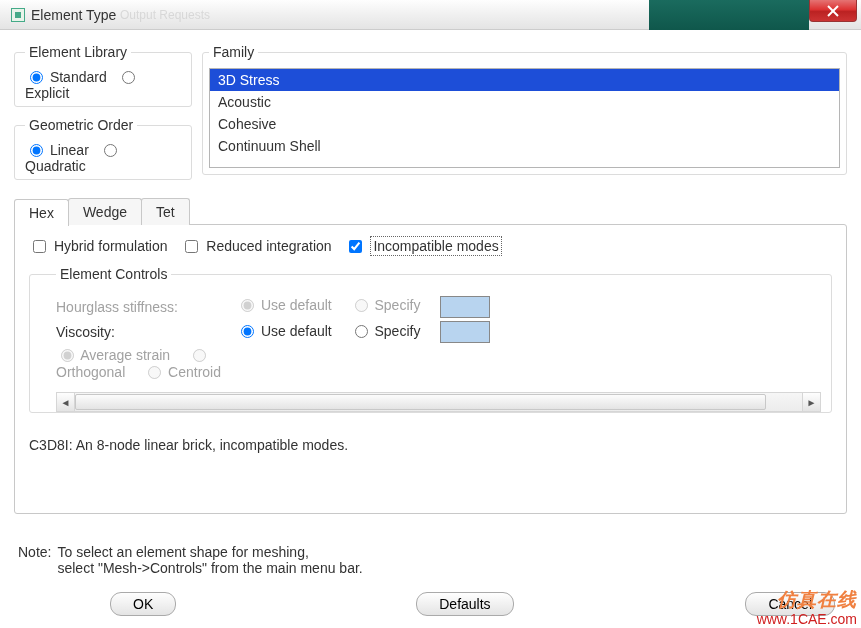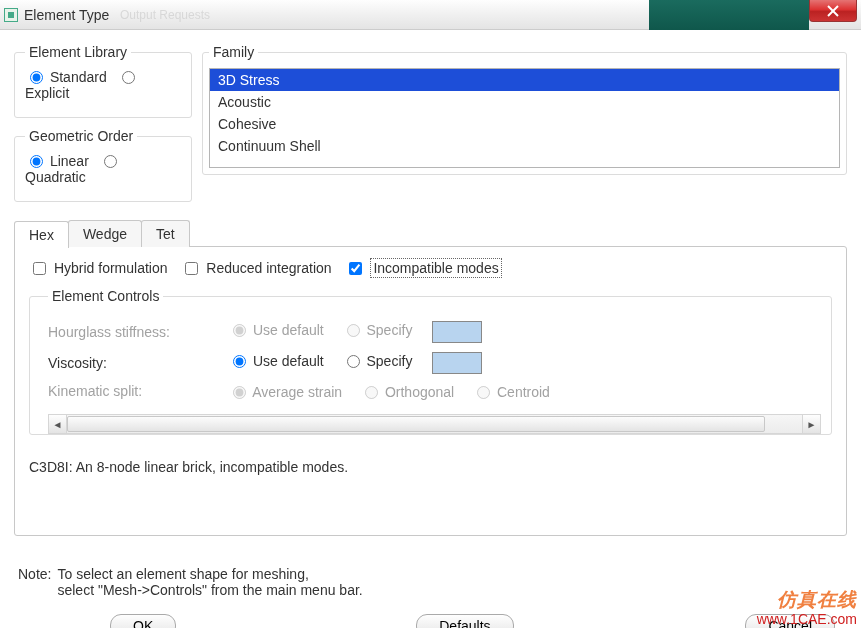--- a/index.html
+++ b/index.html
@@ -13,21 +13,21 @@
     height: 628px;
     overflow: hidden;
     position: relative;
   }
   .titlebar {
     height: 30px;
     background: linear-gradient(to bottom, #fefefe 0%, #f0f0f0 50%, #e4e4e4 100%);
     border-bottom: 1px solid #ccc;
     display: flex;
     align-items: center;
-    padding: 0 4px;
+    padding: 0 11px;
     position: relative;
   }
   .title-icon {
     width: 14px; height: 14px;
     border: 1px solid #4a8;
     background: #e8f4ea;
     margin-right: 6px;
   }
   .title-icon::after{
     content:"";
@@ -68,21 +68,21 @@
   }
   .dialog-body {
     padding: 14px 14px 8px 14px;
     background: #ffffff;
     height: 598px;
   }
   .top-row { display: flex; gap: 10px; align-items: flex-start; }
   fieldset {
     border: 1px solid #dcdcdc;
     border-radius: 3px;
-    padding: 6px 10px 16px 10px;
+    padding: 6px 10px 5px 10px;
     margin: 0;
   }
   legend { font-size: 14px; color: #333; padding: 0 4px; }
   .lib-fieldset { width: 178px; }
   .geom-fieldset { width: 178px; margin-top: 10px; }
   .family-fieldset { flex: 1; padding: 6px 6px 6px 6px; }
   .radio-row { margin-top: 2px; }
   .radio-row label { margin-right: 6px; font-size: 14px; }
   input[type=radio] { vertical-align: -2px; margin-right: 3px; }
   .family-list {
@@ -135,21 +135,21 @@
     z-index:1;
   }
   .check-row { margin-bottom: 10px; font-size: 14px; }
   .check-row label { margin-right: 10px; }
   .check-row input[type=checkbox] { vertical-align: -2px; margin-right: 4px; }
   .dotted-focus {
     border: 1px dotted #666;
     padding: 1px 2px;
   }
   .controls-fieldset {
-    padding: 8px 10px 0 18px;
+    padding: 8px 10px 0 26px;
     position: relative;
   }
   .ctrl-grid {
     display: grid;
     grid-template-columns: 180px 1fr;
     align-items: center;
     color: #333;
     padding: 4px 0 8px 0;
     height: 100px;
     overflow: hidden;
@@ -323,21 +323,20 @@
             <span class="val-input"></span>
           </div>
 
           <div>Viscosity:</div>
           <div>
             <label class="opt-label"><input type="radio" name="visc" checked="" style=""> <span>Use default</span></label>
             <label class="opt-label"><input type="radio" name="visc" style=""> <span>Specify</span></label>
             <span class="val-input"></span>
           </div>
 
-          <div class="disabled">Kinematic split:</div>
           <div class="disabled">
             <label class="opt-label"><input type="radio" disabled="" checked="" style=""> <span>Average strain</span></label>
             <label class="opt-label"><input type="radio" disabled="" style=""> <span>Orthogonal</span></label>
             <label class="opt-label"><input type="radio" disabled="" style=""> <span>Centroid</span></label>
           </div>
         </div>
 
         <div class="hscroll">
           <div class="hs-btn">◄</div>
           <div class="hs-track">

